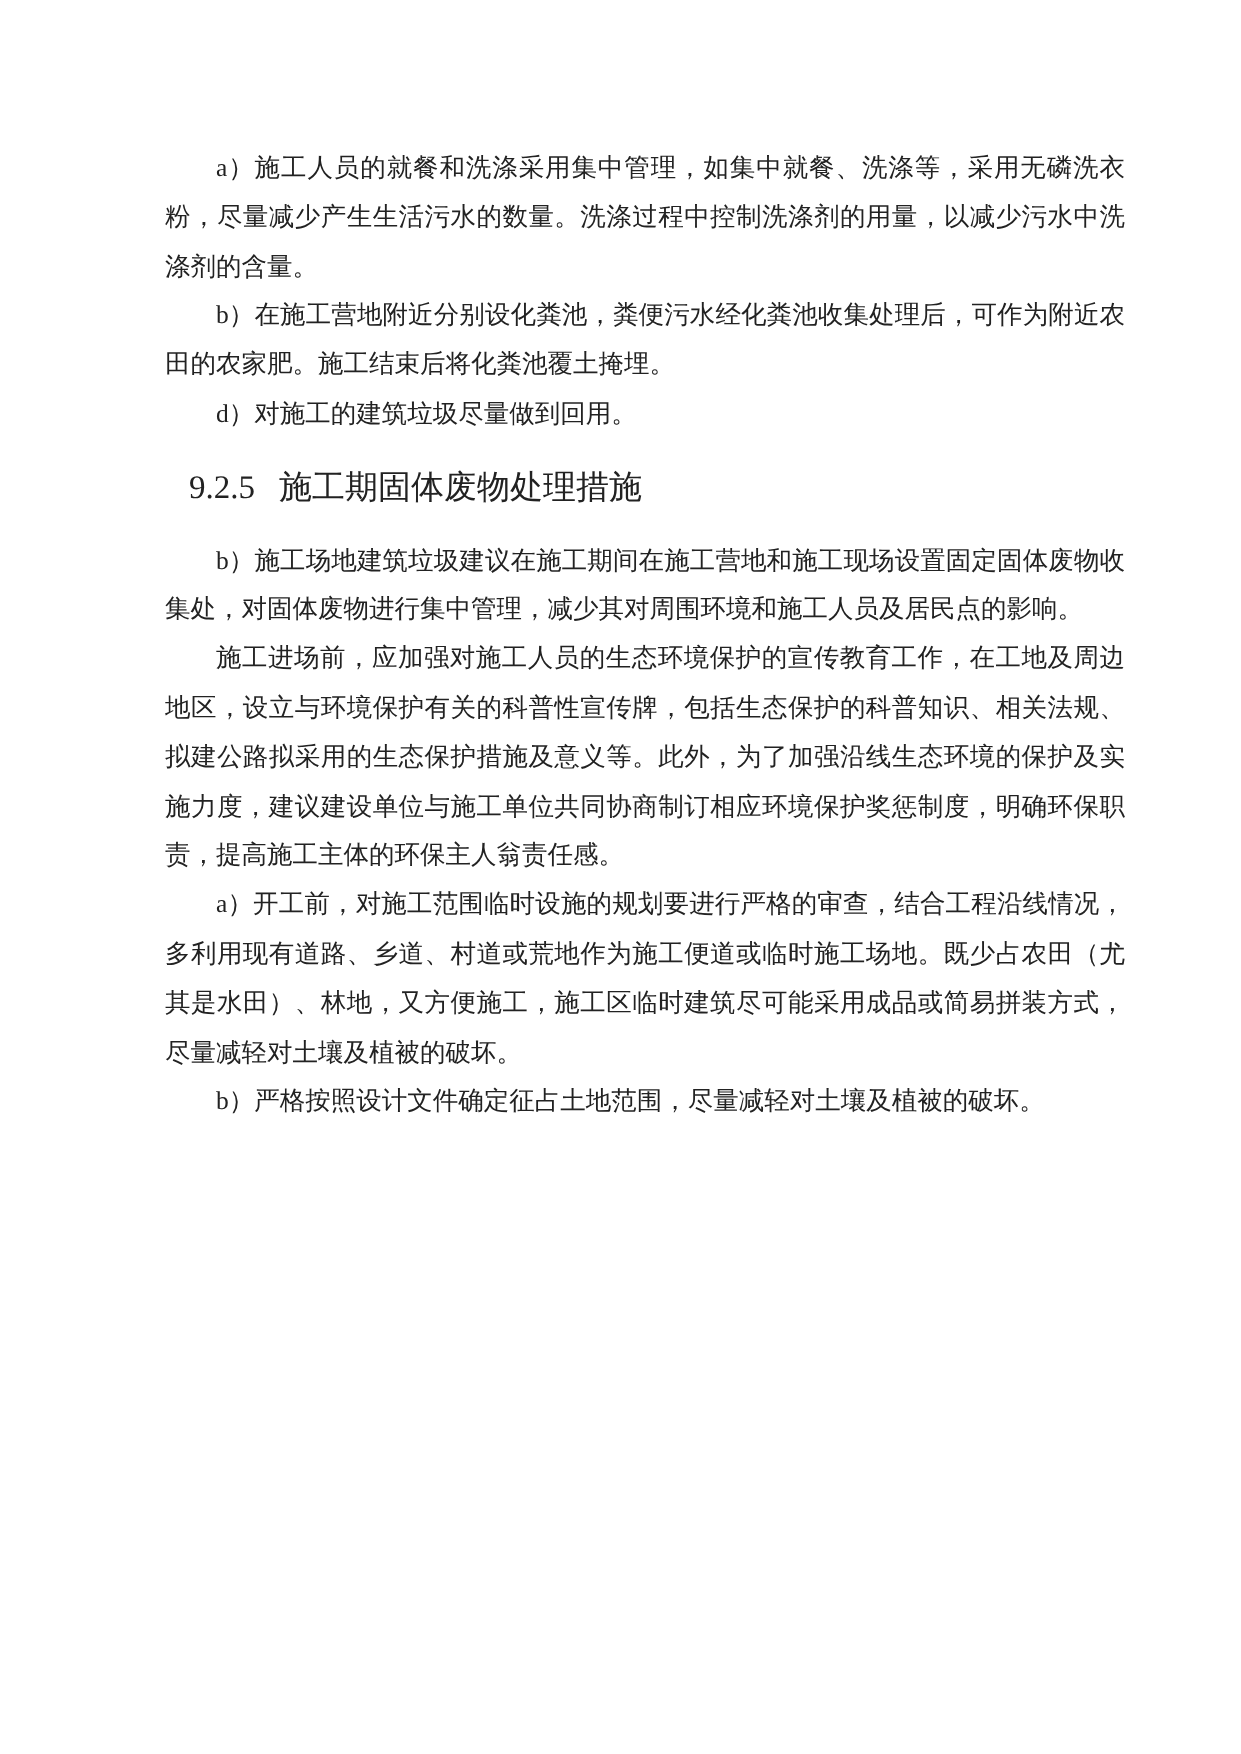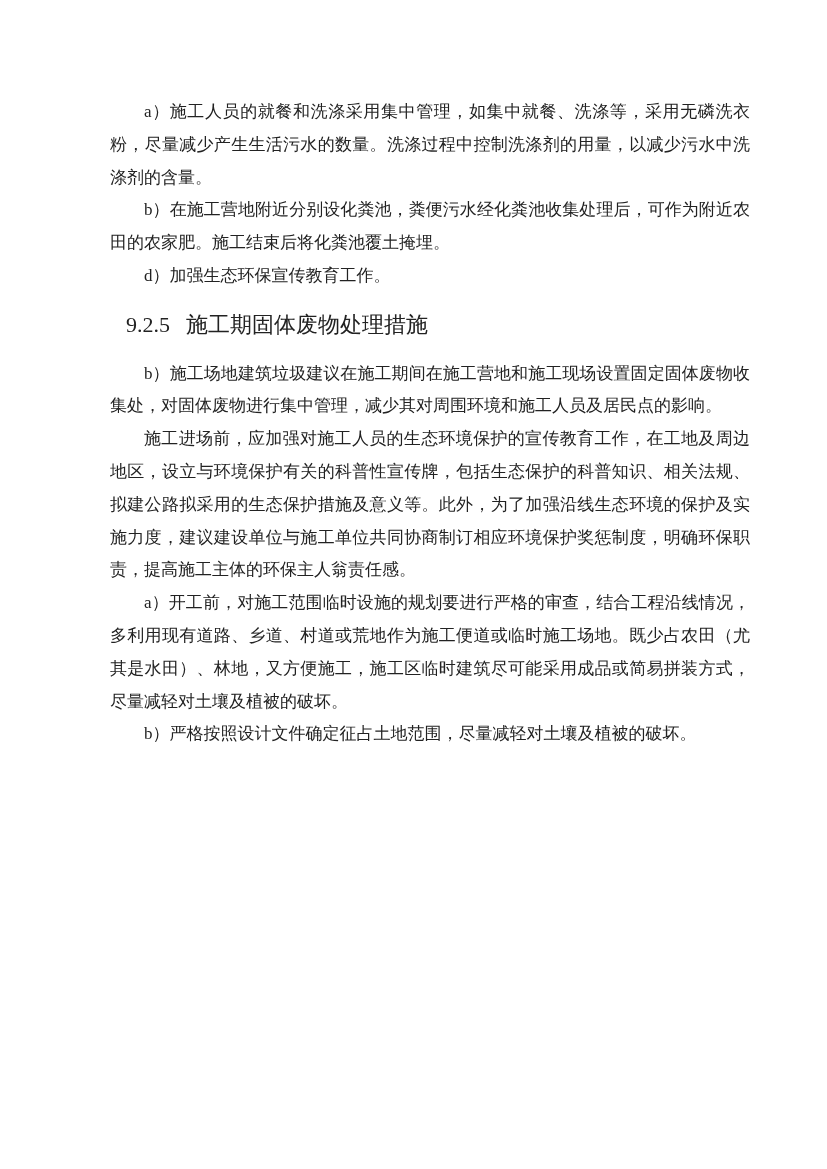--- a/index.html
+++ b/index.html
@@ -54,21 +54,21 @@
   }
 </style>
 </head>
 <body>
 
 <div class="page">
   <div class="content">
 
     <p class="para">a）施工人员的就餐和洗涤采用集中管理，如集中就餐、洗涤等，采用无磷洗衣粉，尽量减少产生生活污水的数量。洗涤过程中控制洗涤剂的用量，以减少污水中洗涤剂的含量。</p>
     <p class="para">b）在施工营地附近分别设化粪池，粪便污水经化粪池收集处理后，可作为附近农田的农家肥。施工结束后将化粪池覆土掩埋。</p>
-    <p class="para">d）加强生态环保宣传教育工作。</p>
+    <p class="para">d）对施工的建筑垃圾尽量做到回用。</p>
 
     <h3 class="heading">
       <span class="num">9.2.5</span><span>施工期固体废物处理措施</span>
     </h3>
 
     <p class="para">b）施工场地建筑垃圾建议在施工期间在施工营地和施工现场设置固定固体废物收集处，对固体废物进行集中管理，减少其对周围环境和施工人员及居民点的影响。</p>
 
 
 
     <p class="para">施工进场前，应加强对施工人员的生态环境保护的宣传教育工作，在工地及周边地区，设立与环境保护有关的科普性宣传牌，包括生态保护的科普知识、相关法规、拟建公路拟采用的生态保护措施及意义等。此外，为了加强沿线生态环境的保护及实施力度，建议建设单位与施工单位共同协商制订相应环境保护奖惩制度，明确环保职责，提高施工主体的环保主人翁责任感。</p>

